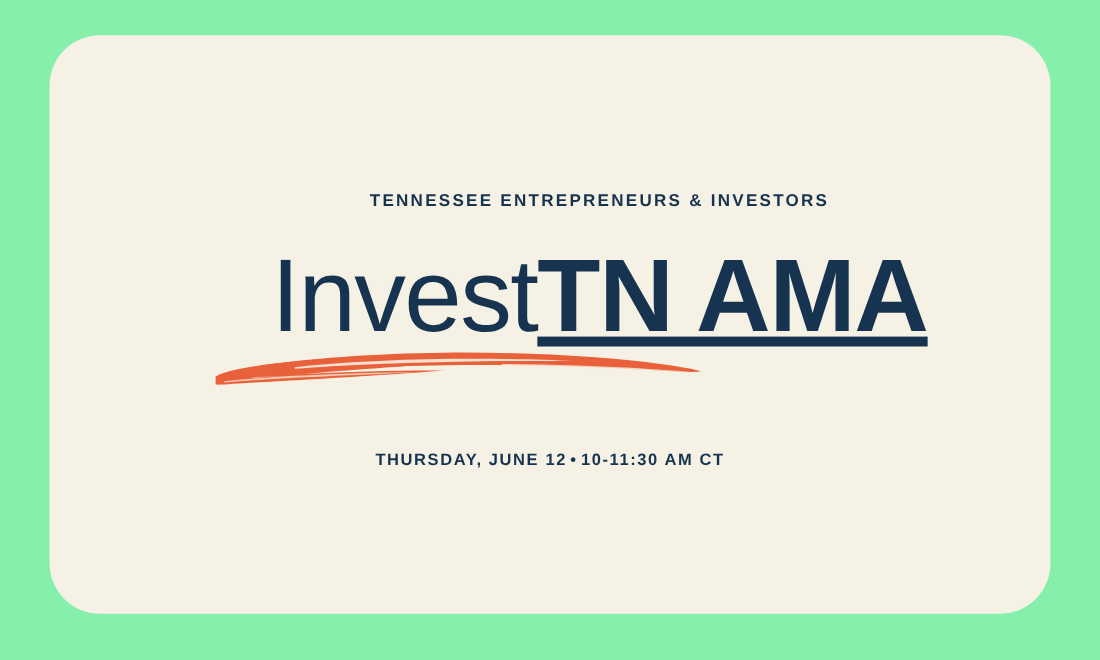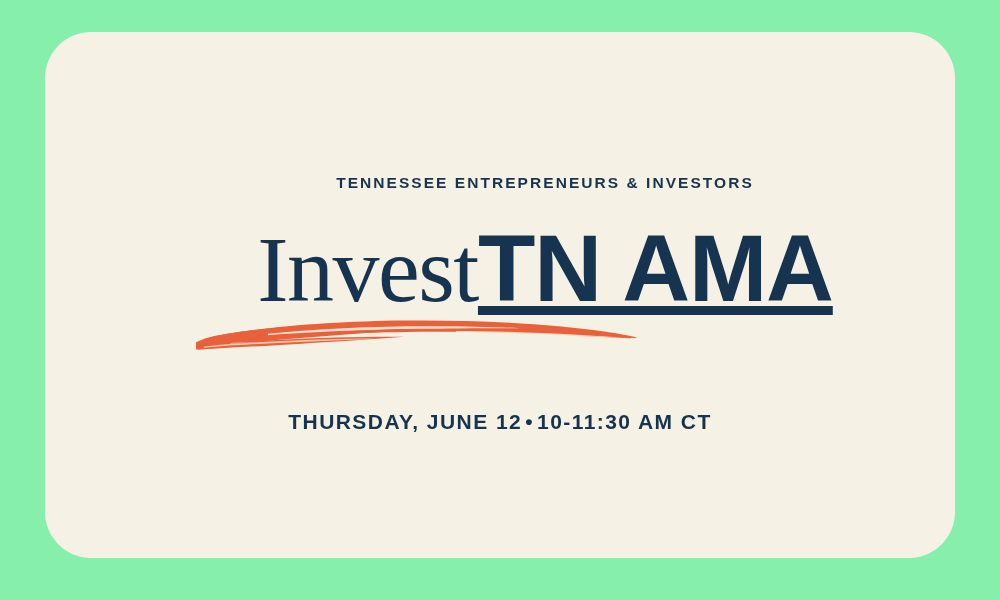--- a/index.html
+++ b/index.html
@@ -51,21 +51,20 @@
     width: 1000px;
     text-align: center;
     color: #16334f;
     line-height: 1;
     white-space: nowrap;
     font-size: 94px;
   }
   #headline .t-light {
     font-weight: 500;
     letter-spacing: -1.5px;
-    font-family: Liberation Serif, serif;
   }
   #headline .t-bold {
     font-weight: bold;
     letter-spacing: -1.2px;
     text-decoration: underline;
   }
   
   #brush {
     position: absolute;
     left: 145px;
@@ -89,21 +88,21 @@
   }
   #footer .line1 {
     font-size: 20.5px;
     font-weight: bold;
     letter-spacing: 1.55px;
     line-height: 1;
     white-space: nowrap;
   }
   #footer .line2 {
     margin-top: 15px;
-    font-size: 21px;
+    font-size: 15px;
     font-weight: bold;
     letter-spacing: 1.45px;
     line-height: 1;
     white-space: nowrap;
   }
   #footer .sep {
     padding: 0 3px;
   }
 </style>
 </head>

